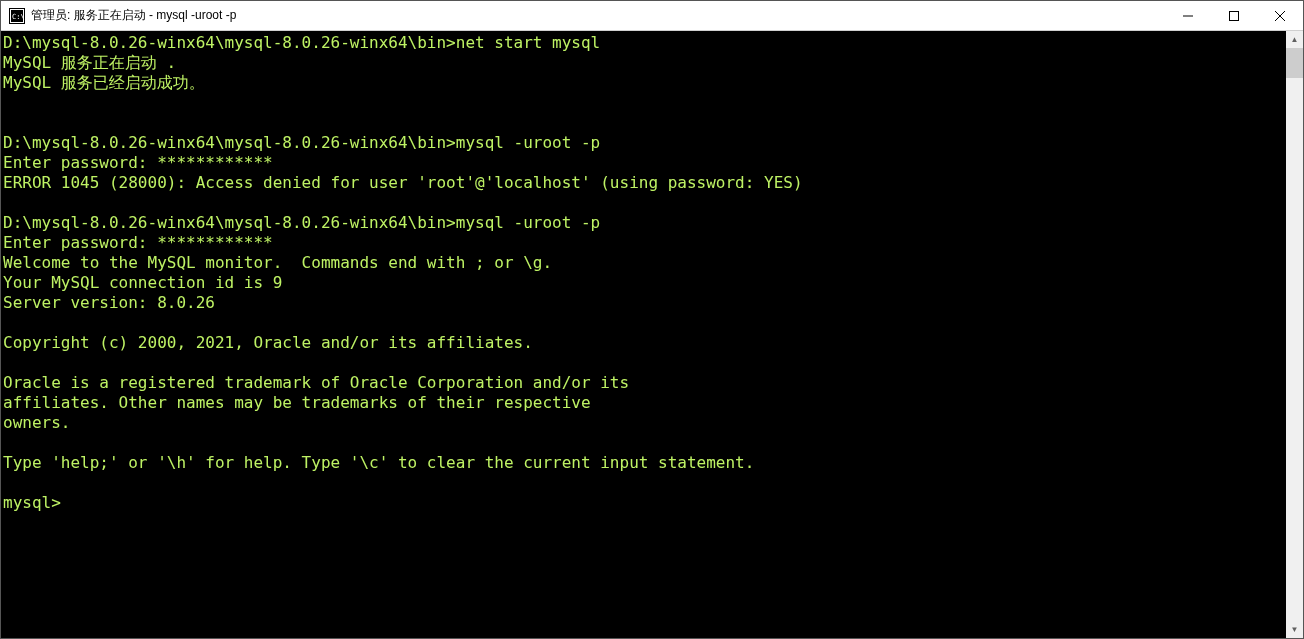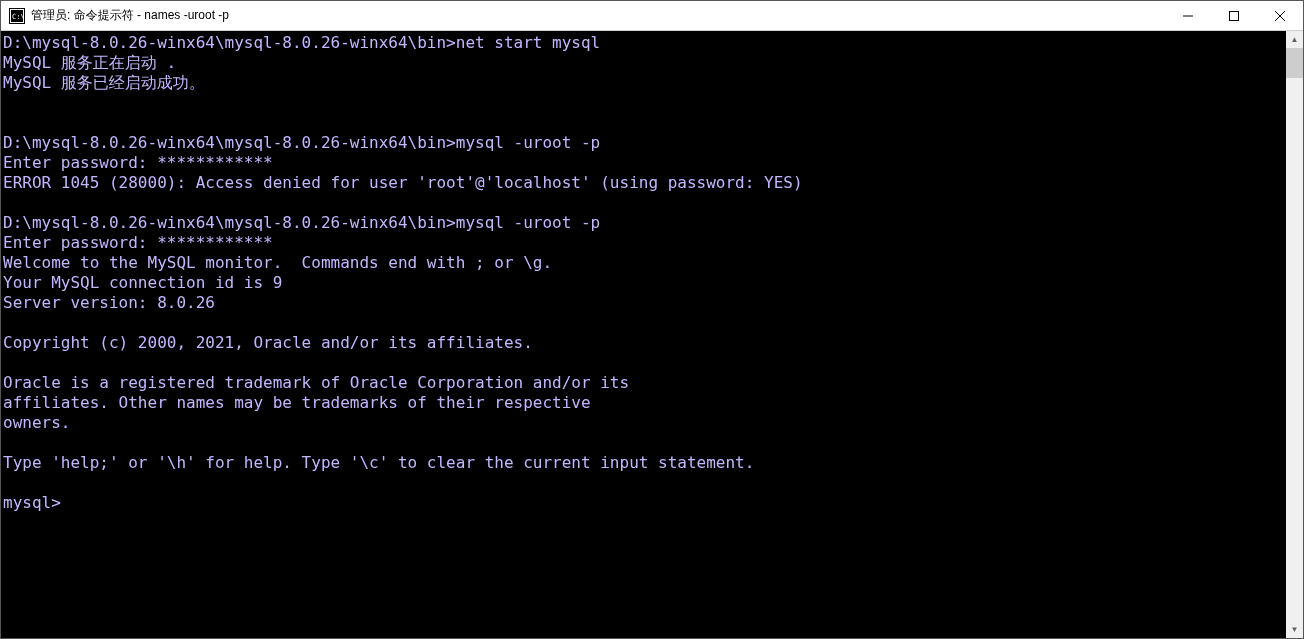--- a/index.html
+++ b/index.html
@@ -62,21 +62,21 @@
     display: flex;
     background: #000;
     position: relative;
   }
   .console-text {
     flex: 1;
     padding: 2px 0 0 2px;
     font-family: "NSimSun", "SimSun", "Consolas", monospace;
     font-size: 16px;
     line-height: 20px;
-    color: #c4b5fd;
+    color: #bef264;
     white-space: pre;
     overflow: hidden;
   }
   .scrollbar {
     width: 17px;
     background: #f0f0f0;
     display: flex;
     flex-direction: column;
   }
   .scroll-btn {
@@ -110,21 +110,21 @@
 
   <div class="titlebar">
     <span class="titlebar-icon">
       <svg width="16" height="16" viewBox="0 0 16 16">
         <rect x="0" y="0" width="16" height="16" fill="#000"></rect>
         <rect x="1" y="1" width="14" height="14" fill="#fff"></rect>
         <rect x="2" y="2" width="12" height="12" fill="#000"></rect>
         <text x="3" y="11" font-size="7" fill="#fff" font-family="monospace">C:\</text>
       </svg>
     </span>
-    <span class="titlebar-title">管理员: 命令提示符 - names  -uroot -p</span>
+    <span class="titlebar-title">管理员: 服务正在启动 - mysql  -uroot -p</span>
     <div class="win-controls">
       <button class="win-btn">
         <svg width="10" height="10" viewBox="0 0 10 10">
             <line x1="0" y1="5" x2="10" y2="5" stroke="#000" stroke-width="1"></line>
           </svg>
       </button>
       <button class="win-btn">
         <svg width="10" height="10" viewBox="0 0 10 10">
             <rect x="0.5" y="0.5" width="9" height="9" fill="none" stroke="#000" stroke-width="1"></rect>
           </svg>

